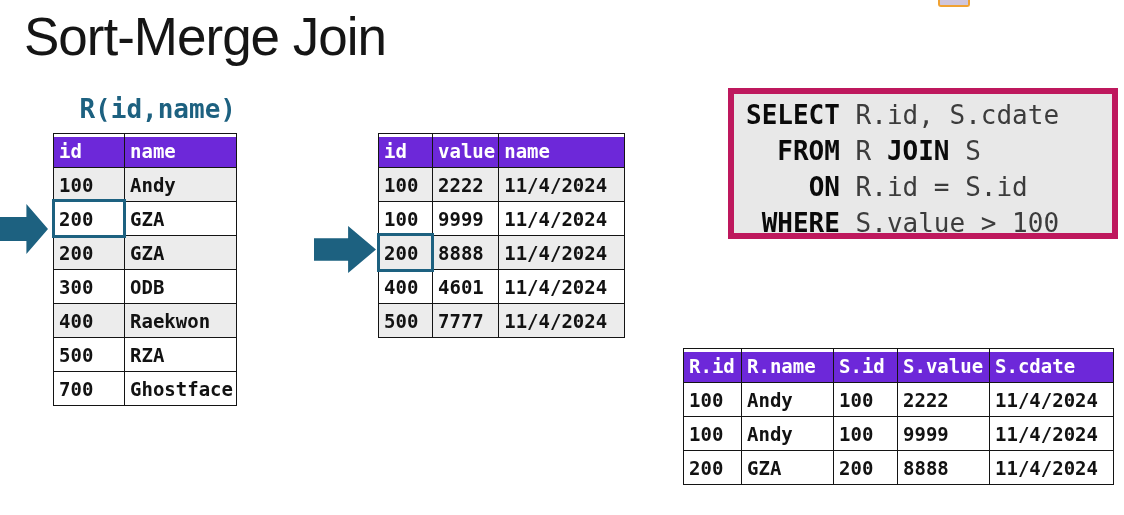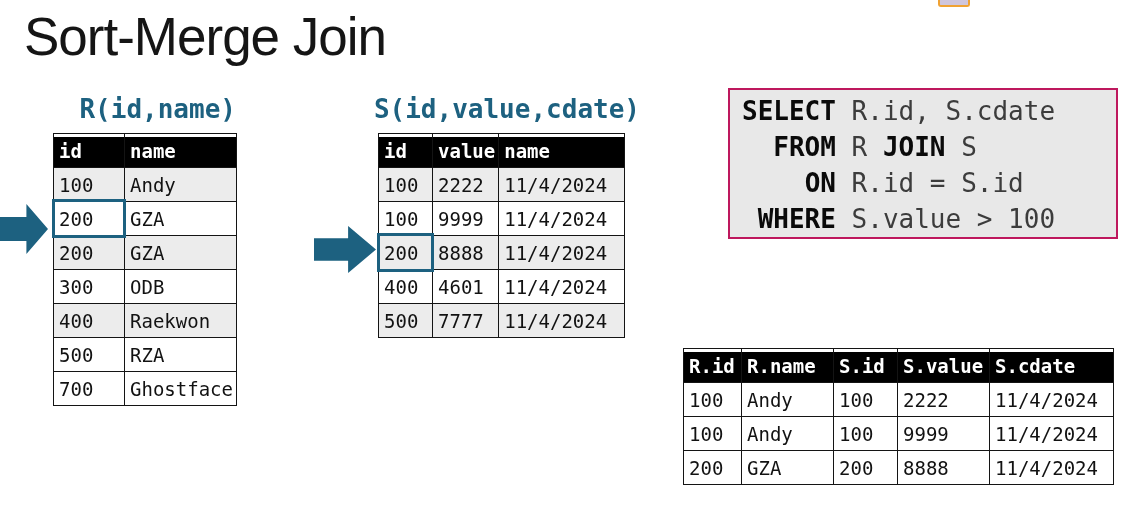--- a/index.html
+++ b/index.html
@@ -25,44 +25,44 @@
   .r-label   { left:53px;  width:183px; top:94px; }
   .s-label   { left:360px; width:280px; top:94px; }
   .out-label { left:683px; width:430px; top:306px; }
 
   table.dtable {
     position:absolute; border-collapse:collapse; table-layout:fixed;
     background:#fff; font-size:19px; color:#121212;
   }
   .dtable td, .dtable th {
     border:1.5px solid #141414; padding:0 3px 0 5px; height:33px;
-    white-space:nowrap; text-align:left; font-weight:400;
+    white-space:nowrap; text-align:left; font-weight:700;
   }
   .dtable th {
-    background:#000000; color:#fff; font-weight:700;
+    background:#6d28d9; color:#fff; font-weight:700;
     box-shadow: inset 0 3px 0 #ffffff; 
   }
   .dtable tr.gray td { background:var(--shade); }
   .dtable td.hl { position:relative; }
   .dtable td.hl::after {
     content:""; position:absolute; top:-3px; bottom:-3px; left:-2px; right:-2px;
     border:3px solid var(--accent); pointer-events:none;
   }
   .r-table   { left:53px;  top:133px; }
   .s-table   { left:378px; top:133px; }
   .out-table { left:683px; top:348px; }
 
   .arrow { position:absolute; background:var(--accent);
     clip-path: polygon(0 26%, 55% 26%, 55% 0, 100% 50%, 55% 100%, 55% 74%, 0 74%); }
   .r-arrow { left:0;     top:204px; width:48px; height:50px; }
   .s-arrow { left:314px; top:226px; width:62px; height:47px; }
 
   .sql-box {
     position:absolute; left:728px; top:88px; width:390px; height:151px;
-    background:#e8e8e8; border:2px solid #be185d; box-sizing:border-box;
+    background:#e8e8e8; border:6px solid #be185d; box-sizing:border-box;
   }
   .sql {
     margin:3px 0 0 12px; font-family:inherit; font-size:26px; line-height:36px;
     color:#3c3c3c; white-space:pre;
   }
   .sql .kw { color:#0a0a0a; font-weight:700; }
 
   .watermark {
     position:absolute; right:2px; top:483px;
     font-family:"Liberation Sans", sans-serif; font-size:20px;
@@ -116,21 +116,20 @@
           <td>500</td>
           <td>RZA</td>
         </tr>
         <tr>
           <td>700</td>
           <td>Ghostface</td>
         </tr>
       </tbody>
     </table>
 
-  <div class="tbl-label s-label">S(id,value,cdate)</div>
   <div class="arrow s-arrow"></div>
   <table class="dtable s-table">
       <colgroup>
         <col style="width: 54px;">
         <col style="width: 64px;">
         <col style="width: 126px;">
       </colgroup>
       <thead>
         <tr>
           <th>id</th>

